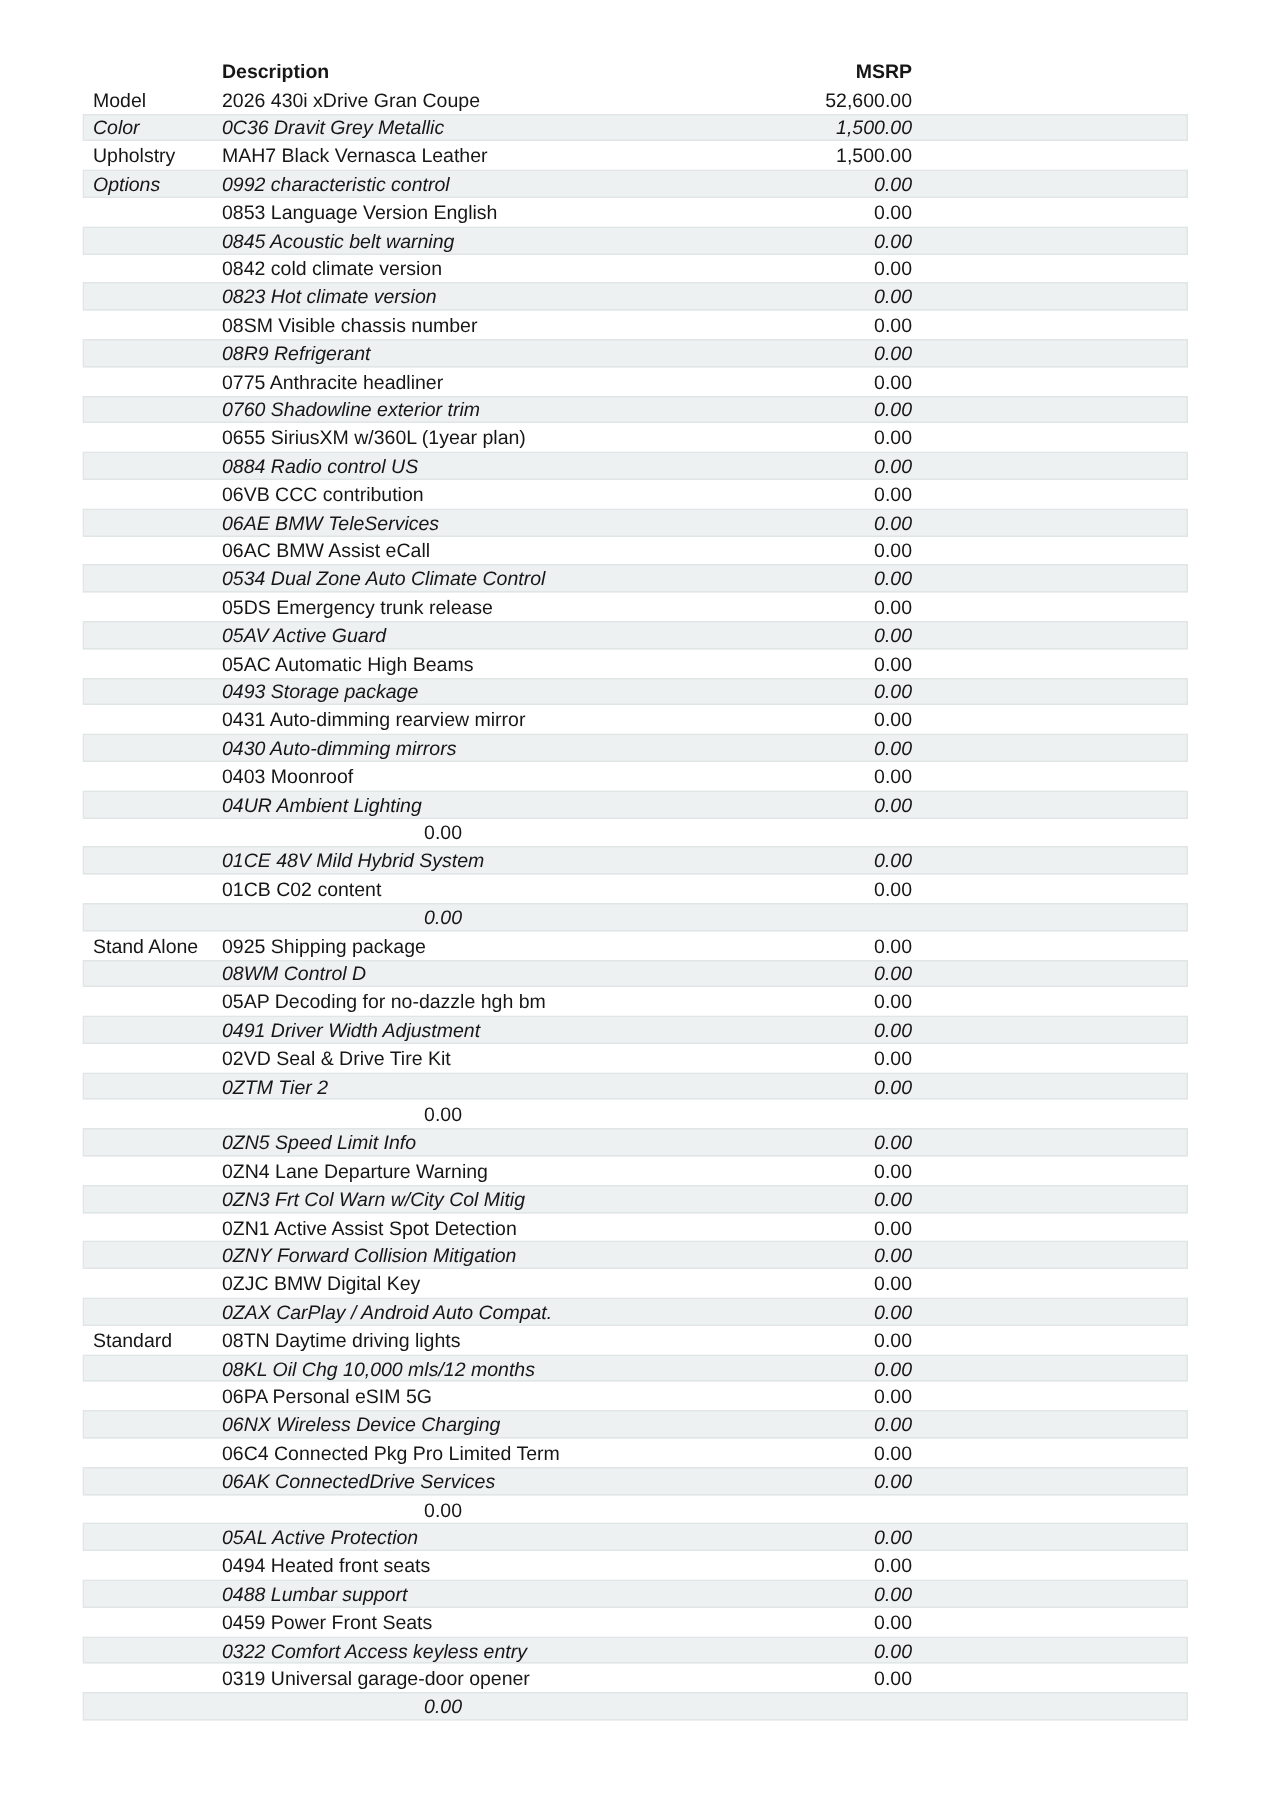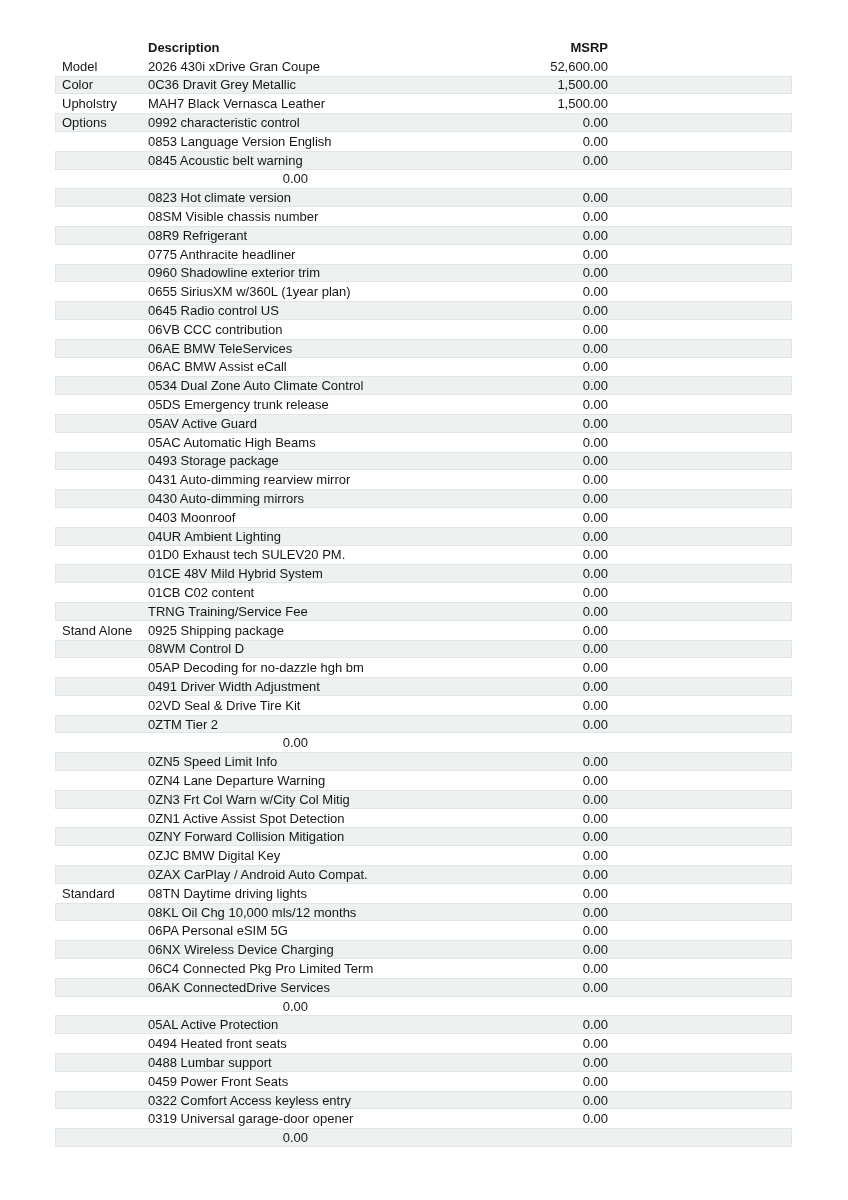--- a/index.html
+++ b/index.html
@@ -24,20 +24,21 @@
   }
   .t-row, .t-header {
     display: flex;
     align-items: center;
     height: 18.8px;
     box-sizing: border-box;
   }
   .t-row.shaded {
     background: #eef1f1;
     box-shadow: inset 0 0 0 1px #e0e6e6;
+    font-style: italic;
   }
   .t-header { font-weight: 700; }
   .cell-label {
     width: 93px;
     padding-left: 7px;
     box-sizing: border-box;
     flex: 0 0 auto;
     white-space: nowrap;
     overflow: hidden;
   }
@@ -99,20 +100,21 @@
     <div class="cell-spacer"></div>
   </div>
       <div class="t-row shaded">
     <div class="cell-label"></div>
     <div class="cell-desc">0845 Acoustic belt warning</div>
     <div class="cell-msrp">0.00</div>
     <div class="cell-spacer"></div>
   </div>
       <div class="t-row">
     <div class="cell-label"></div>
+    <div class="cell-desc">0842 cold climate version</div>
     <div class="cell-msrp">0.00</div>
     <div class="cell-spacer"></div>
   </div>
       <div class="t-row shaded">
     <div class="cell-label"></div>
     <div class="cell-desc">0823 Hot climate version</div>
     <div class="cell-msrp">0.00</div>
     <div class="cell-spacer"></div>
   </div>
       <div class="t-row">
@@ -128,33 +130,33 @@
     <div class="cell-spacer"></div>
   </div>
       <div class="t-row">
     <div class="cell-label"></div>
     <div class="cell-desc">0775 Anthracite headliner</div>
     <div class="cell-msrp">0.00</div>
     <div class="cell-spacer"></div>
   </div>
       <div class="t-row shaded">
     <div class="cell-label"></div>
-    <div class="cell-desc">0960 Shadowline exterior trim</div>
+    <div class="cell-desc">0760 Shadowline exterior trim</div>
     <div class="cell-msrp">0.00</div>
     <div class="cell-spacer"></div>
   </div>
       <div class="t-row">
     <div class="cell-label"></div>
     <div class="cell-desc">0655 SiriusXM w/360L (1year plan)</div>
     <div class="cell-msrp">0.00</div>
     <div class="cell-spacer"></div>
   </div>
       <div class="t-row shaded">
     <div class="cell-label"></div>
-    <div class="cell-desc">0645 Radio control US</div>
+    <div class="cell-desc">0884 Radio control US</div>
     <div class="cell-msrp">0.00</div>
     <div class="cell-spacer"></div>
   </div>
       <div class="t-row">
     <div class="cell-label"></div>
     <div class="cell-desc">06VB CCC contribution</div>
     <div class="cell-msrp">0.00</div>
     <div class="cell-spacer"></div>
   </div>
       <div class="t-row shaded">
@@ -218,39 +220,37 @@
     <div class="cell-spacer"></div>
   </div>
       <div class="t-row shaded">
     <div class="cell-label"></div>
     <div class="cell-desc">04UR Ambient Lighting</div>
     <div class="cell-msrp">0.00</div>
     <div class="cell-spacer"></div>
   </div>
       <div class="t-row">
     <div class="cell-label"></div>
-    <div class="cell-desc">01D0 Exhaust tech SULEV20 PM.</div>
     <div class="cell-msrp">0.00</div>
     <div class="cell-spacer"></div>
   </div>
       <div class="t-row shaded">
     <div class="cell-label"></div>
     <div class="cell-desc">01CE 48V Mild Hybrid System</div>
     <div class="cell-msrp">0.00</div>
     <div class="cell-spacer"></div>
   </div>
       <div class="t-row">
     <div class="cell-label"></div>
     <div class="cell-desc">01CB C02 content</div>
     <div class="cell-msrp">0.00</div>
     <div class="cell-spacer"></div>
   </div>
       <div class="t-row shaded">
     <div class="cell-label"></div>
-    <div class="cell-desc">TRNG Training/Service Fee</div>
     <div class="cell-msrp">0.00</div>
     <div class="cell-spacer"></div>
   </div>
       <div class="t-row">
     <div class="cell-label">Stand Alone</div>
     <div class="cell-desc">0925 Shipping package</div>
     <div class="cell-msrp">0.00</div>
     <div class="cell-spacer"></div>
   </div>
       <div class="t-row shaded">

